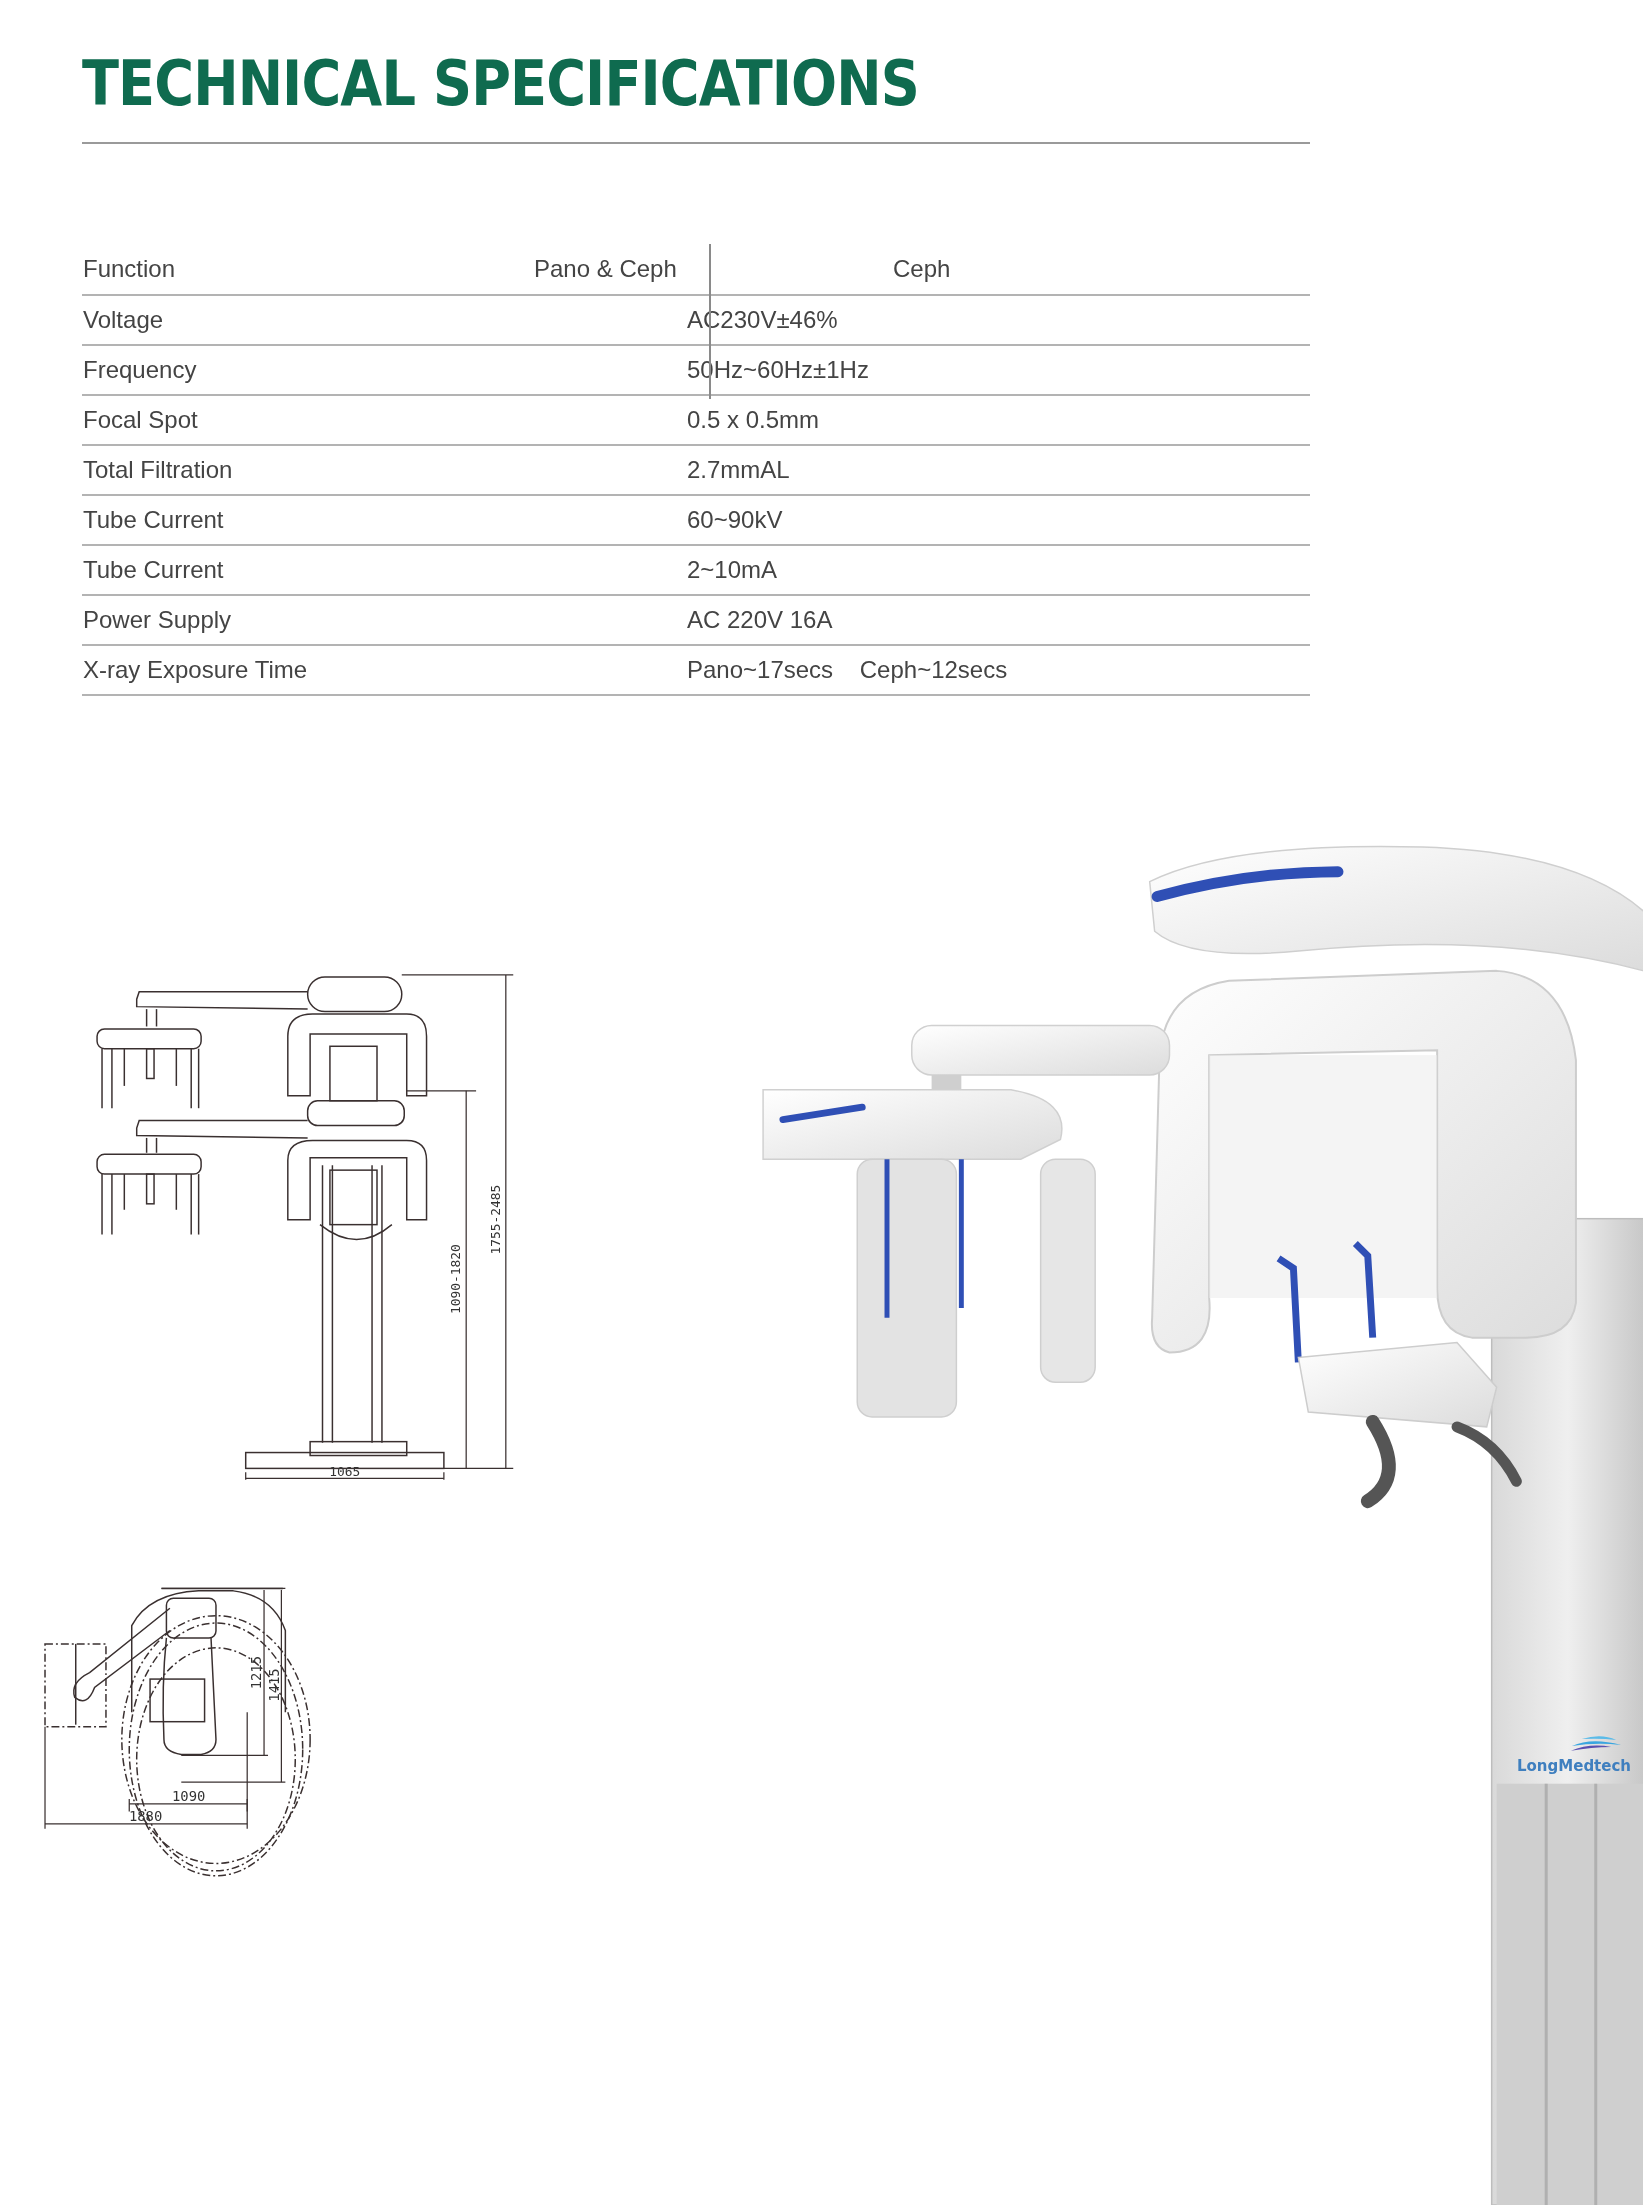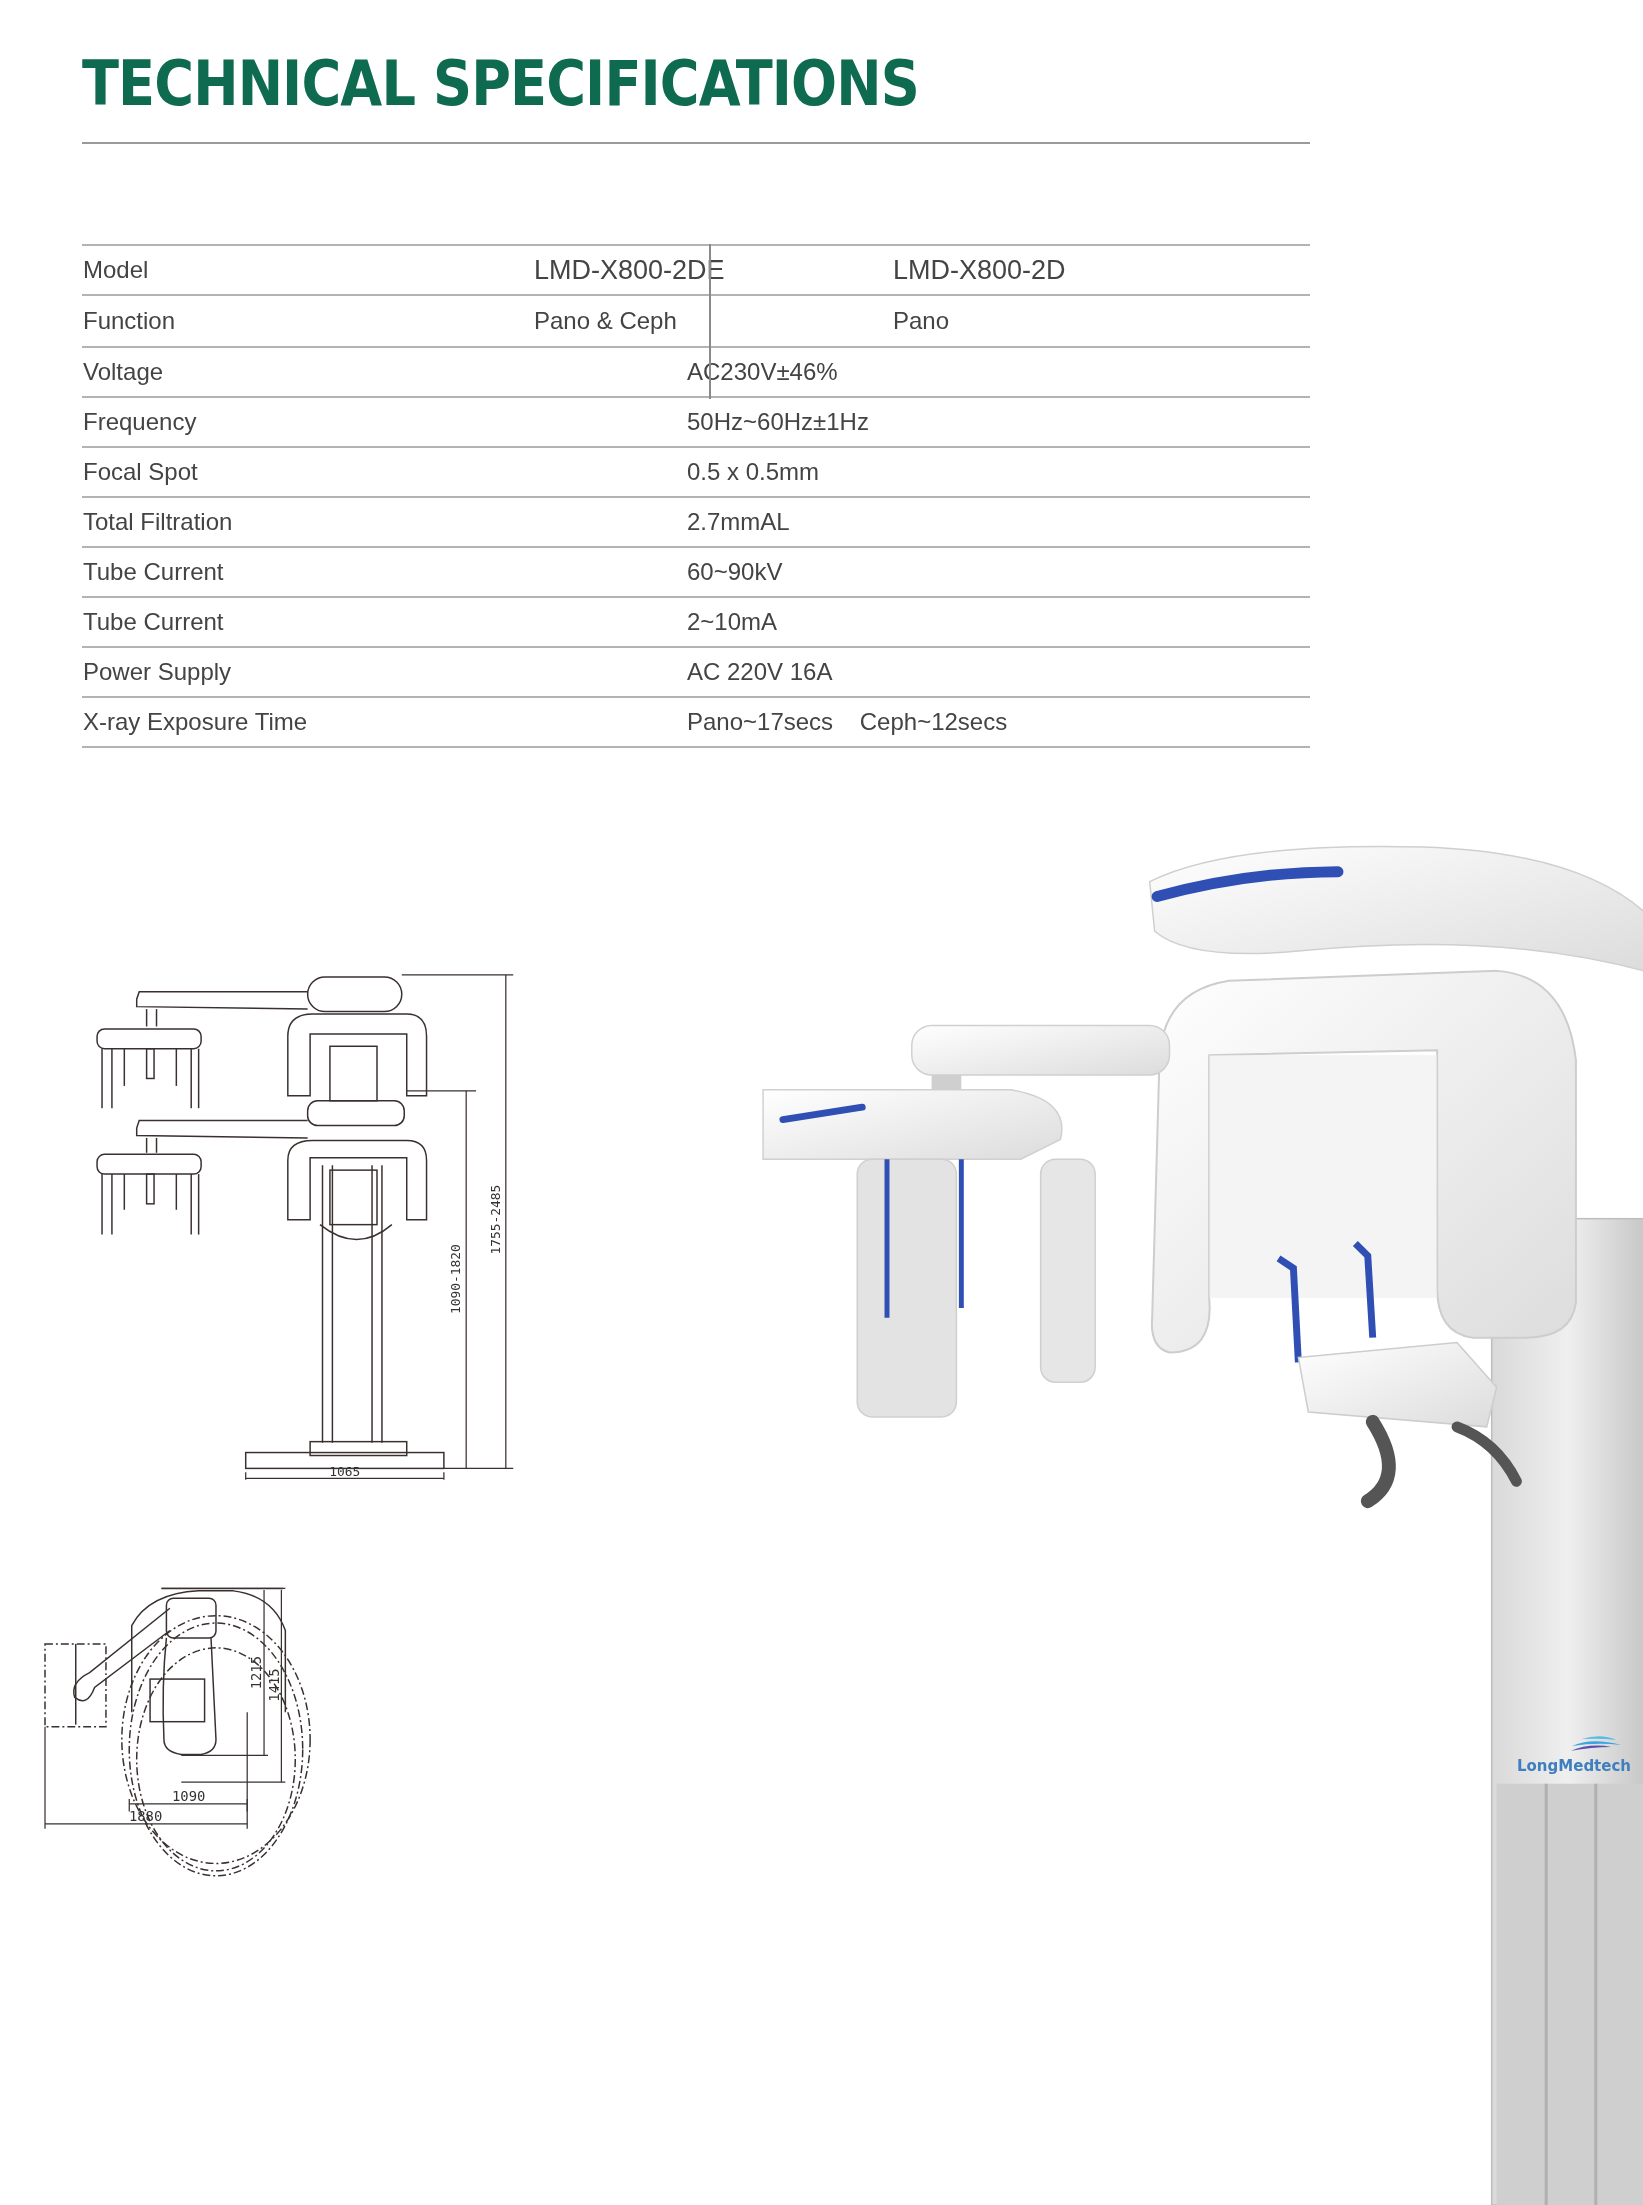--- a/index.html
+++ b/index.html
@@ -24,29 +24,24 @@
   .logo { position:absolute; left:1517px; top:1730px; width:109px; text-align:right; }
   .logo-text { font-family:"DejaVu Sans", sans-serif; font-weight:bold; font-size:15px; color:#3f7fbf; white-space:nowrap; }
 </style>
 </head>
 <body>
 
 <div class="title">TECHNICAL SPECIFICATIONS</div>
 <div class="title-rule"></div>
 
 <div class="spec-table">
-  <div class="row tall first model">
-    <div class="cell label">Model</div>
-    <div class="cell c1">LMD-X800-2DE</div>
-    <div class="cell c2">LMD-X800-2D</div>
-  </div>
   <div class="row tall">
     <div class="cell label">Function</div>
     <div class="cell c1">Pano &amp; Ceph</div>
-    <div class="cell c2">Pano</div>
+    <div class="cell c2">Ceph</div>
   </div>
   <div class="row std">
     <div class="cell label">Voltage</div>
     <div class="cell cv">AC230V±46%</div>
   </div>
   <div class="row std">
     <div class="cell label">Frequency</div>
     <div class="cell cv">50Hz~60Hz±1Hz</div>
   </div>
   <div class="row std">

